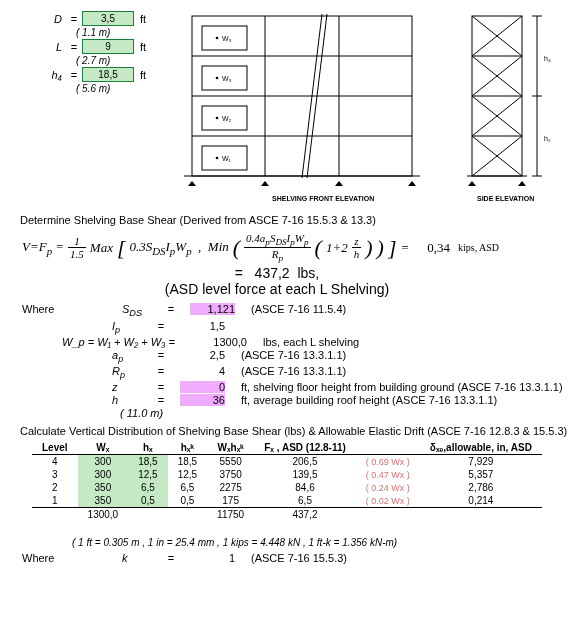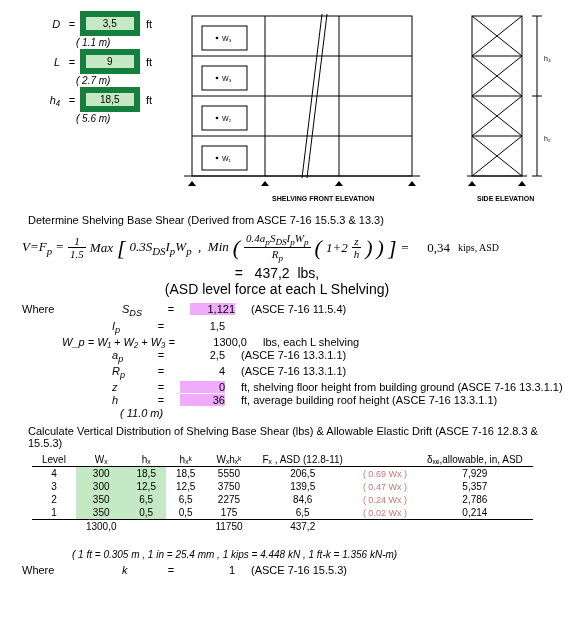--- a/index.html
+++ b/index.html
@@ -1,33 +1,33 @@
 <!DOCTYPE html>
 <html><head>
 <meta charset="utf-8">
 <style>
 body{font-family:Arial,sans-serif;font-size:11px;color:#000;margin:0;padding:6px 12px;width:584px;box-sizing:border-box;background:#fff}
 .row{display:flex;align-items:center;margin:1px 0}
 .lbl{width:50px;text-align:right;padding-right:4px;font-style:italic}
 .eq{width:16px;text-align:center}
-.val{width:50px;text-align:center;background:#c5e8c5;border:6px solid #15803d;font-size:10px;padding:1px 0}
+.val{width:50px;text-align:center;background:#c5e8c5;border:1px solid #15803d;font-size:10px;padding:1px 0}
 .unit{padding-left:6px}
 .sub{font-style:italic;font-size:10px;padding-left:64px;color:#000}
 .top{display:flex;align-items:flex-start;gap:20px;margin-bottom:8px}
 .formula{font-family:'Times New Roman',serif;font-size:13px;font-style:italic}
-.section{margin:6px 0 4px 16px}
+.section{margin:6px 0 4px 8px}
 .wbl{display:flex;margin:1px 0;font-size:11px}
 .wl{width:60px;text-align:left;padding-left:50px;font-style:italic}
 .we{width:18px;text-align:center}
 .wv{width:55px;text-align:right;padding-right:8px}
 .wval{background:#f0abfc;display:inline-block;min-width:45px;text-align:right}
 .wd{padding-left:8px}
 table.dist{border-collapse:collapse;margin-left:20px;font-size:10px}
 table.dist td,table.dist th{padding:1px 10px;text-align:center}
-table.dist th{font-weight:normal;border-bottom:1px solid #000}
+table.dist th{font-weight:bold;border-bottom:1px solid #000}
 .g{background:#c5e8c5}
 .tr{border-top:1px solid #000}
 .pink{color:#c77;font-size:9px}
 svg text{font-family:Arial;font-size:7px}
 .frac{display:inline-block;vertical-align:middle;text-align:center;font-size:11px}
 .frac .n{border-bottom:1px solid #000;display:block;padding:0 2px}
 .frac .d{display:block;padding:0 2px}
 .big{font-size:22px;vertical-align:middle}
 </style>
 </head>

